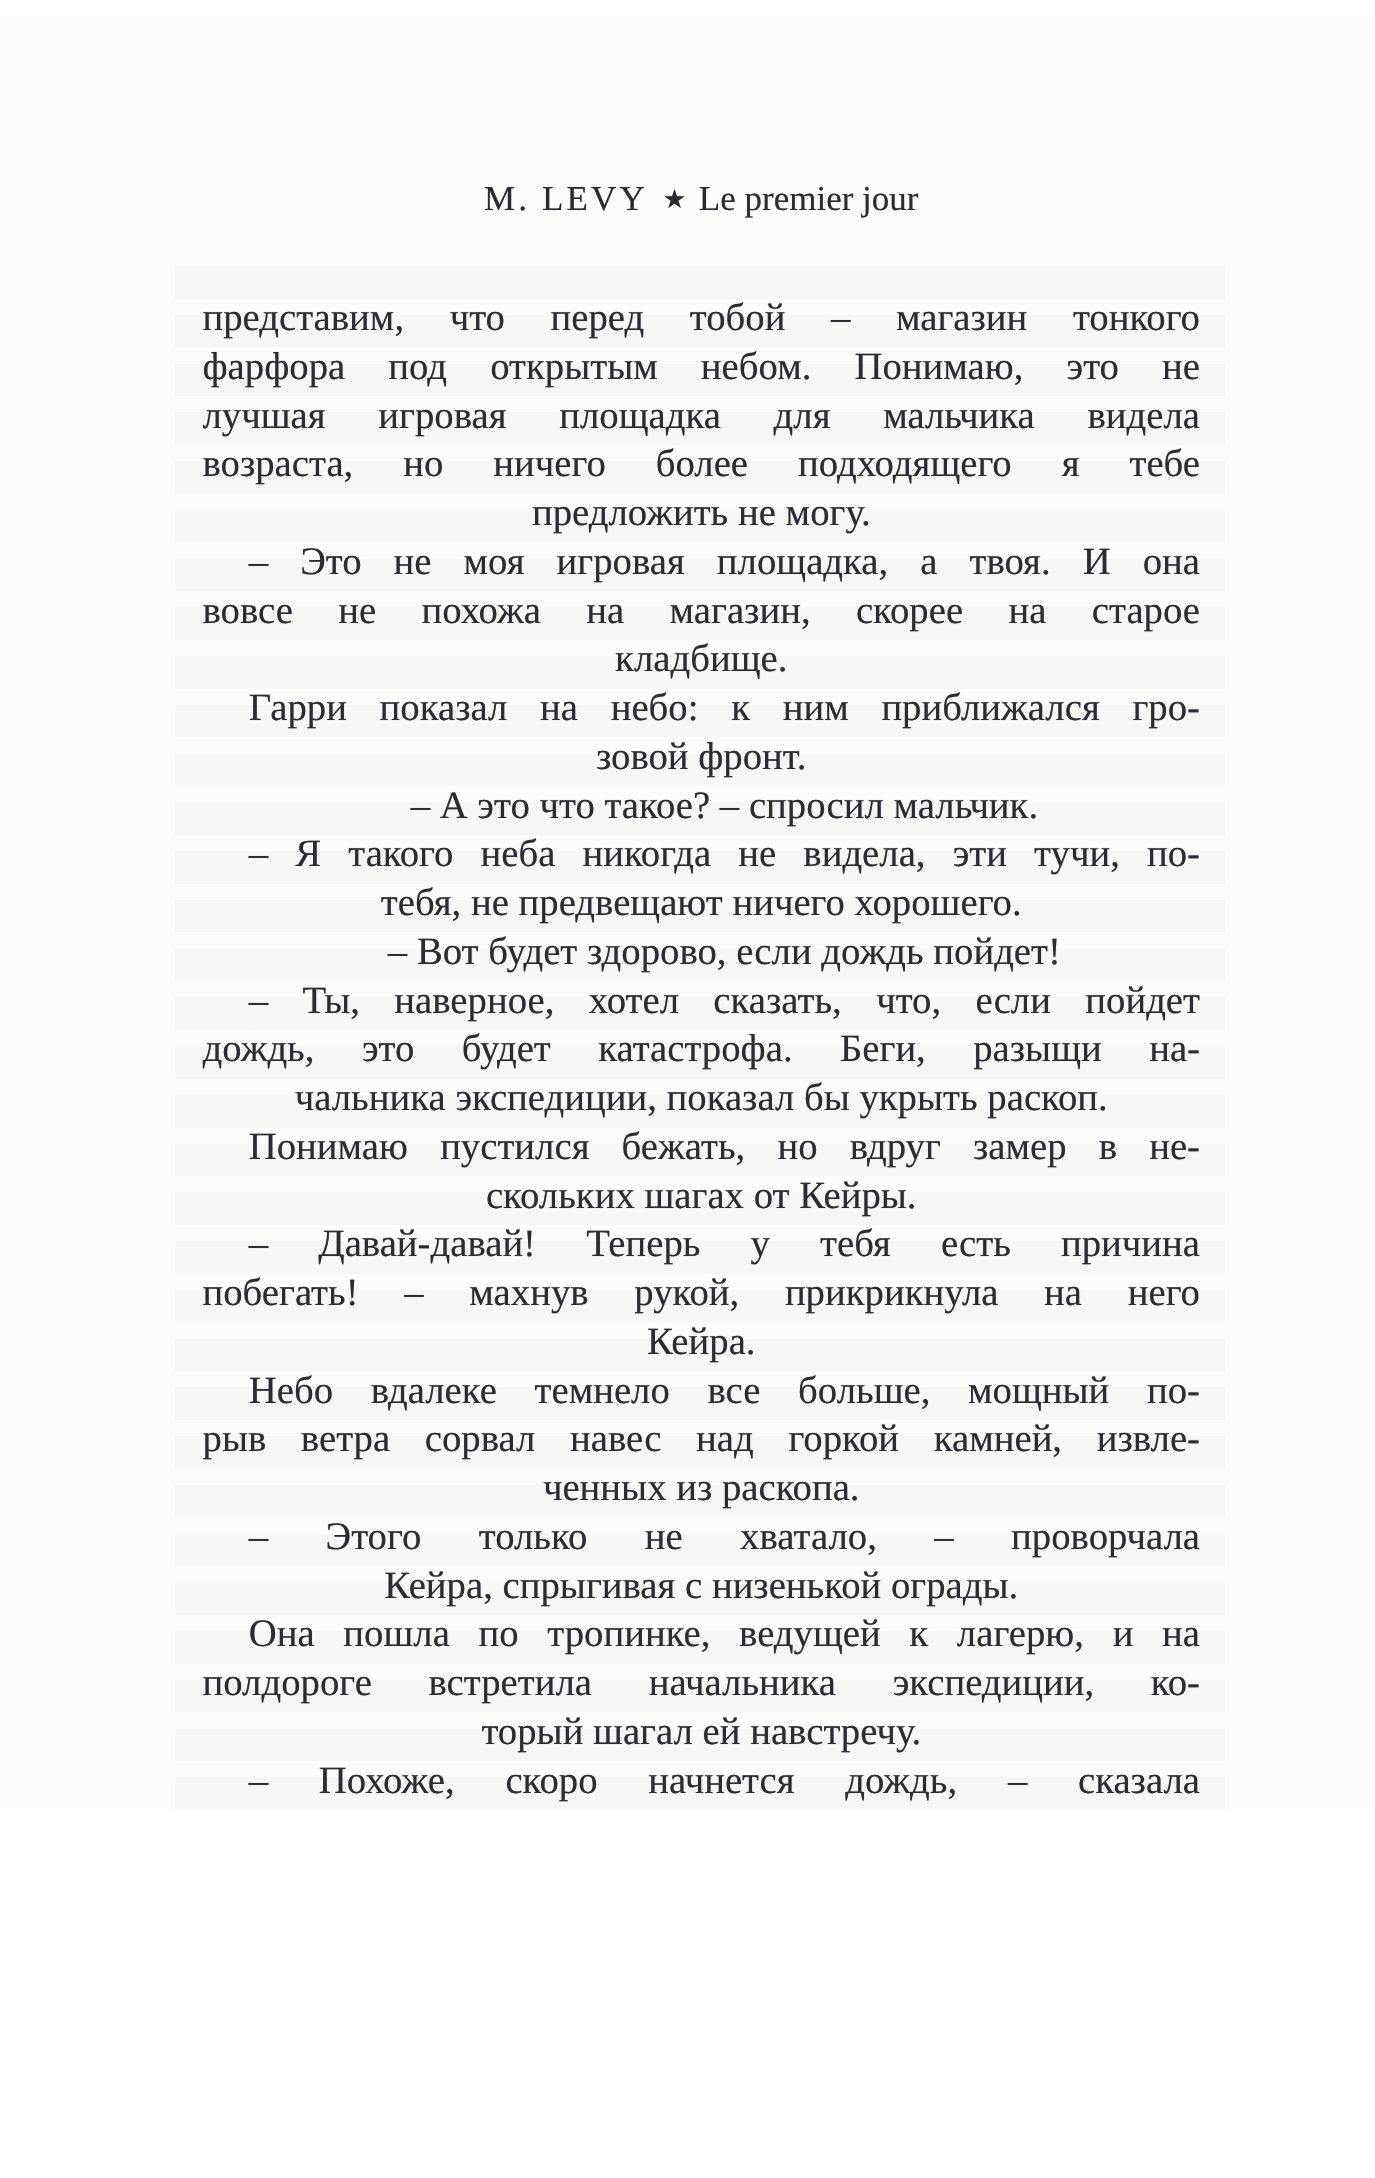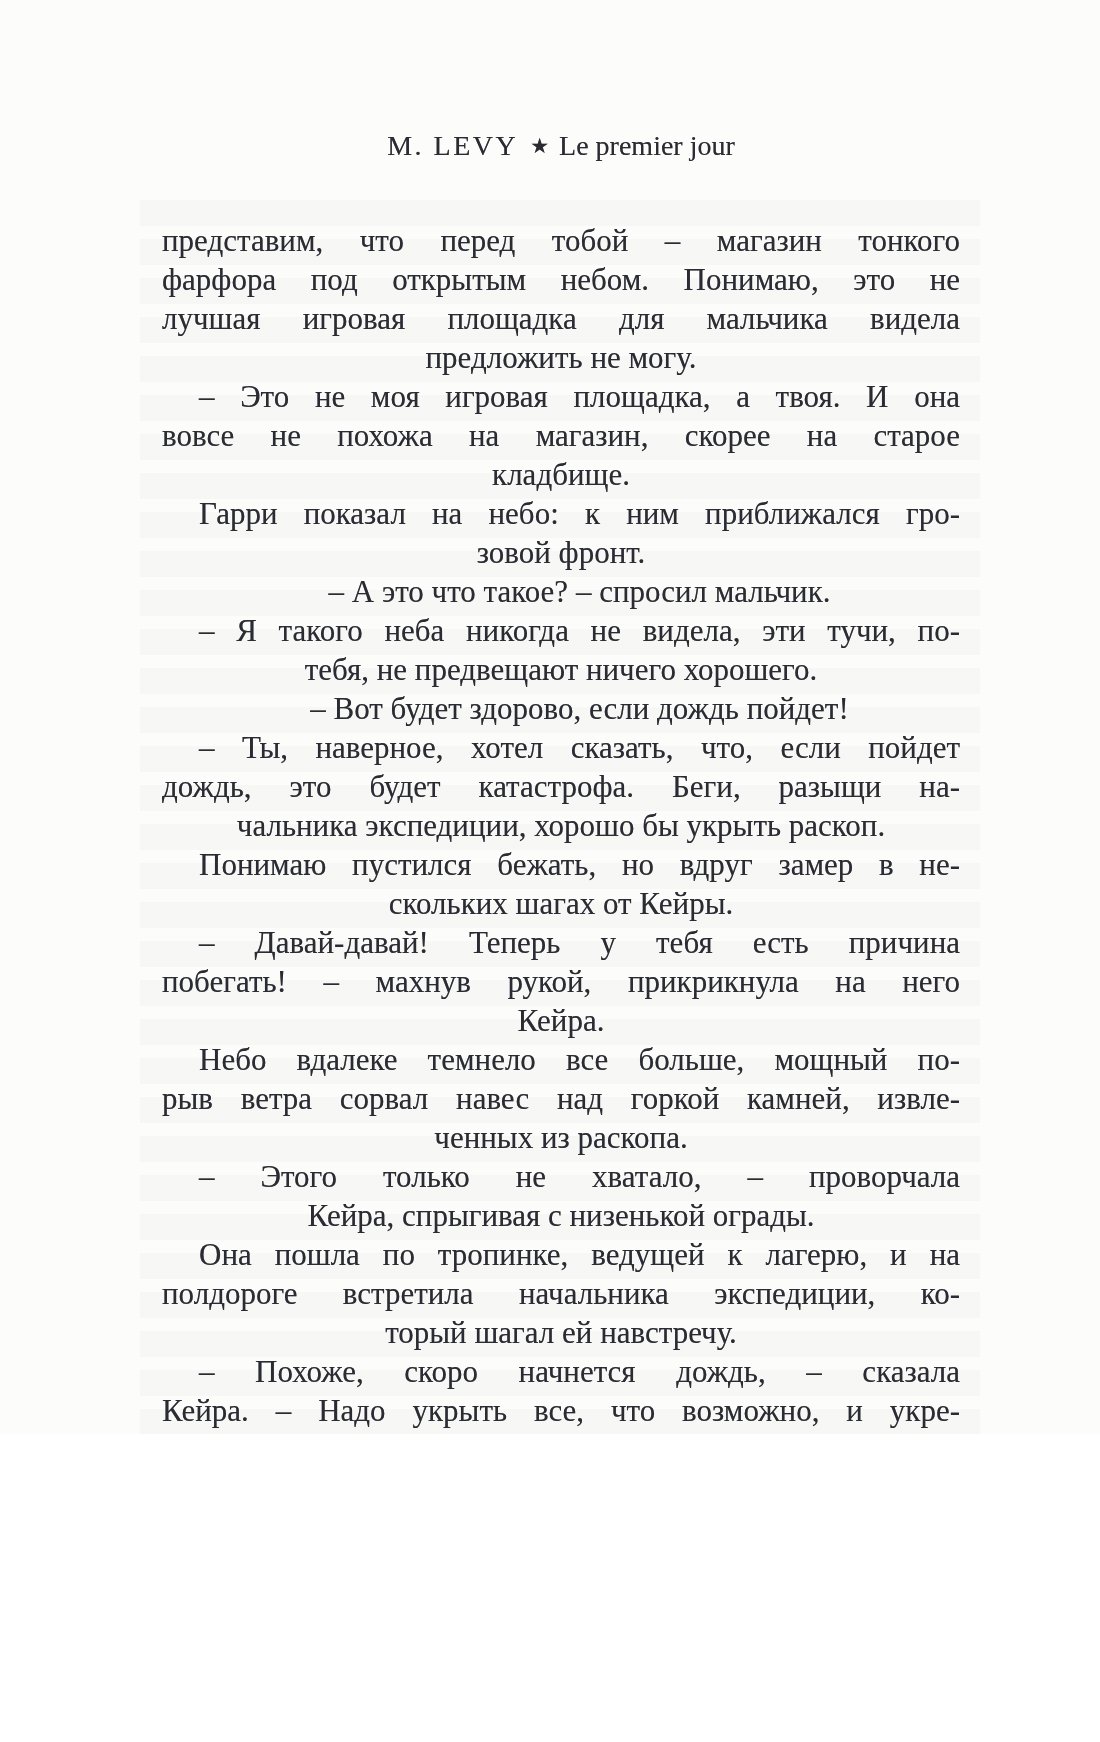--- a/index.html
+++ b/index.html
@@ -1,21 +1,21 @@
 <!DOCTYPE html>
 <html><head>
 <meta charset="utf-8">
 <style>
   * { margin: 0; padding: 0; box-sizing: border-box; }
   html, body { background: #ffffff; }
   .page {
     position: relative;
     width: 1100px;
     height: 1434px;
-    margin: 0 auto;
+    margin: 13px auto;
     background: #fcfcfa;
     font-family: "Liberation Serif", "DejaVu Serif", serif;
     color: #2b2c33;
     overflow: hidden;
   }
   
   .page::before {
     content: "";
     position: absolute;
     left: 140px; right: 120px; top: 200px; height: 1290px;
@@ -79,33 +79,34 @@
 
   <div class="running-head">
     <span class="author">M. LEVY</span><span class="star">★</span><span class="title">Le premier jour</span>
   </div>
 
   <div class="text-block">
 
   <div class="line">представим, что перед тобой – магазин тонкого</div>
       <div class="line">фарфора под открытым небом. Понимаю, это не</div>
       <div class="line">лучшая игровая площадка для мальчика видела</div>
+      <div class="line">возраста, но ничего более подходящего я тебе</div>
       <div class="line para-end">предложить не могу.</div>
       <div class="line indent">– Это не моя игровая площадка, а твоя. И она</div>
       <div class="line">вовсе не похожа на магазин, скорее на старое</div>
       <div class="line para-end">кладбище.</div>
       <div class="line indent">Гарри показал на небо: к ним приближался гро-</div>
       <div class="line para-end">зовой фронт.</div>
       <div class="line indent para-end">– А это что такое? – спросил мальчик.</div>
       <div class="line indent">– Я такого неба никогда не видела, эти тучи, по-</div>
       <div class="line para-end">тебя, не предвещают ничего хорошего.</div>
       <div class="line indent para-end">– Вот будет здорово, если дождь пойдет!</div>
       <div class="line indent">– Ты, наверное, хотел сказать, что, если пойдет</div>
       <div class="line">дождь, это будет катастрофа. Беги, разыщи на-</div>
-      <div class="line para-end">чальника экспедиции, хорошо бы укрыть раскоп.</div>
+      <div class="line para-end">чальника экспедиции, показал бы укрыть раскоп.</div>
       <div class="line indent">Понимаю пустился бежать, но вдруг замер в не-</div>
       <div class="line para-end">скольких шагах от Кейры.</div>
       <div class="line indent">– Давай-давай! Теперь у тебя есть причина</div>
       <div class="line">побегать! – махнув рукой, прикрикнула на него</div>
       <div class="line para-end">Кейра.</div>
       <div class="line indent">Небо вдалеке темнело все больше, мощный по-</div>
       <div class="line">рыв ветра сорвал навес над горкой камней, извле-</div>
       <div class="line para-end">ченных из раскопа.</div>
       <div class="line indent">– Этого только не хватало, – проворчала</div>
       <div class="line para-end">Кейра, спрыгивая с низенькой ограды.</div>

